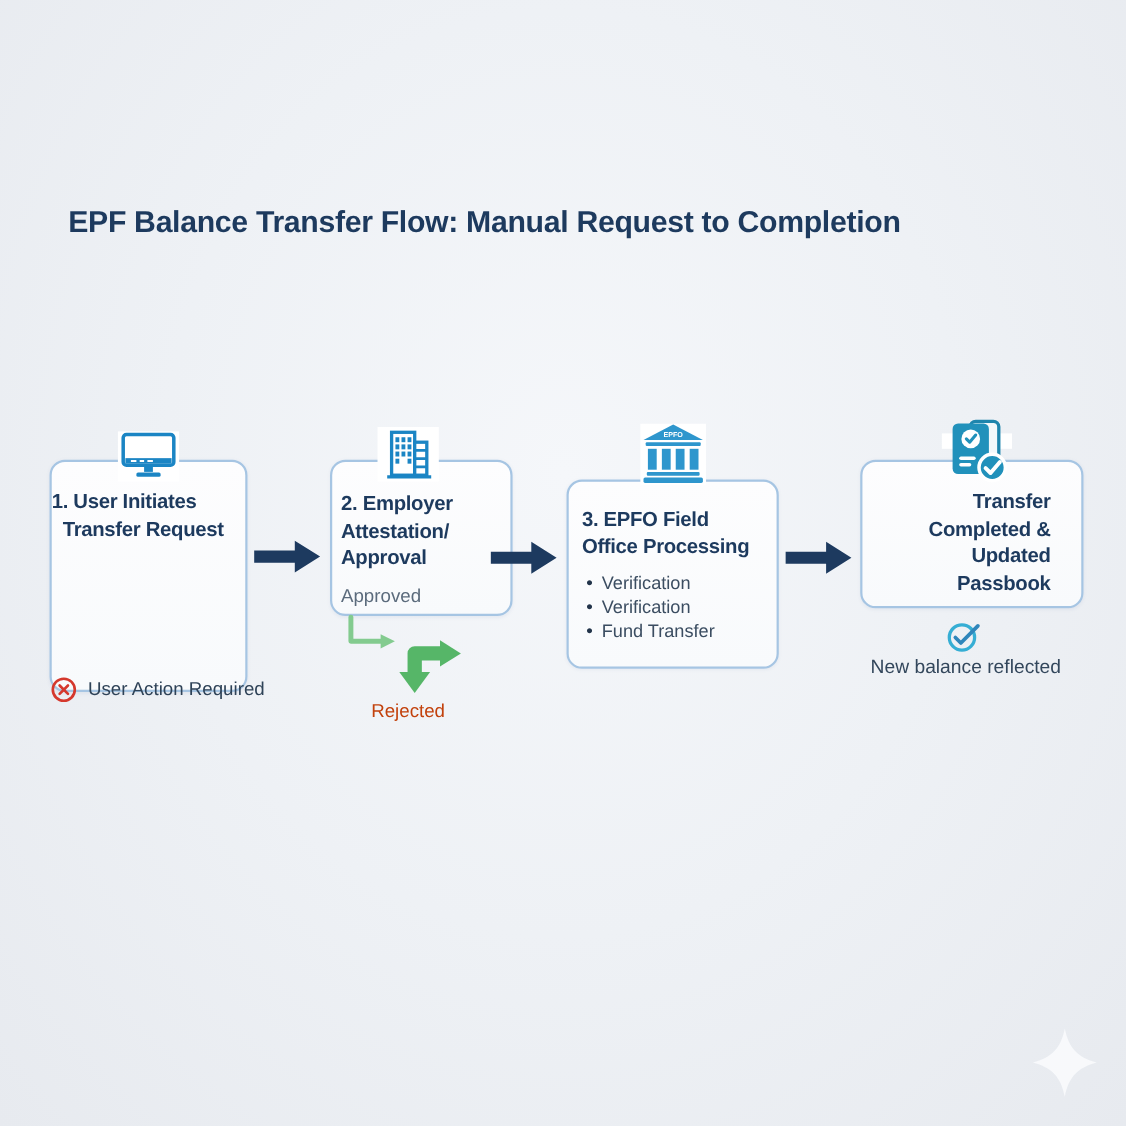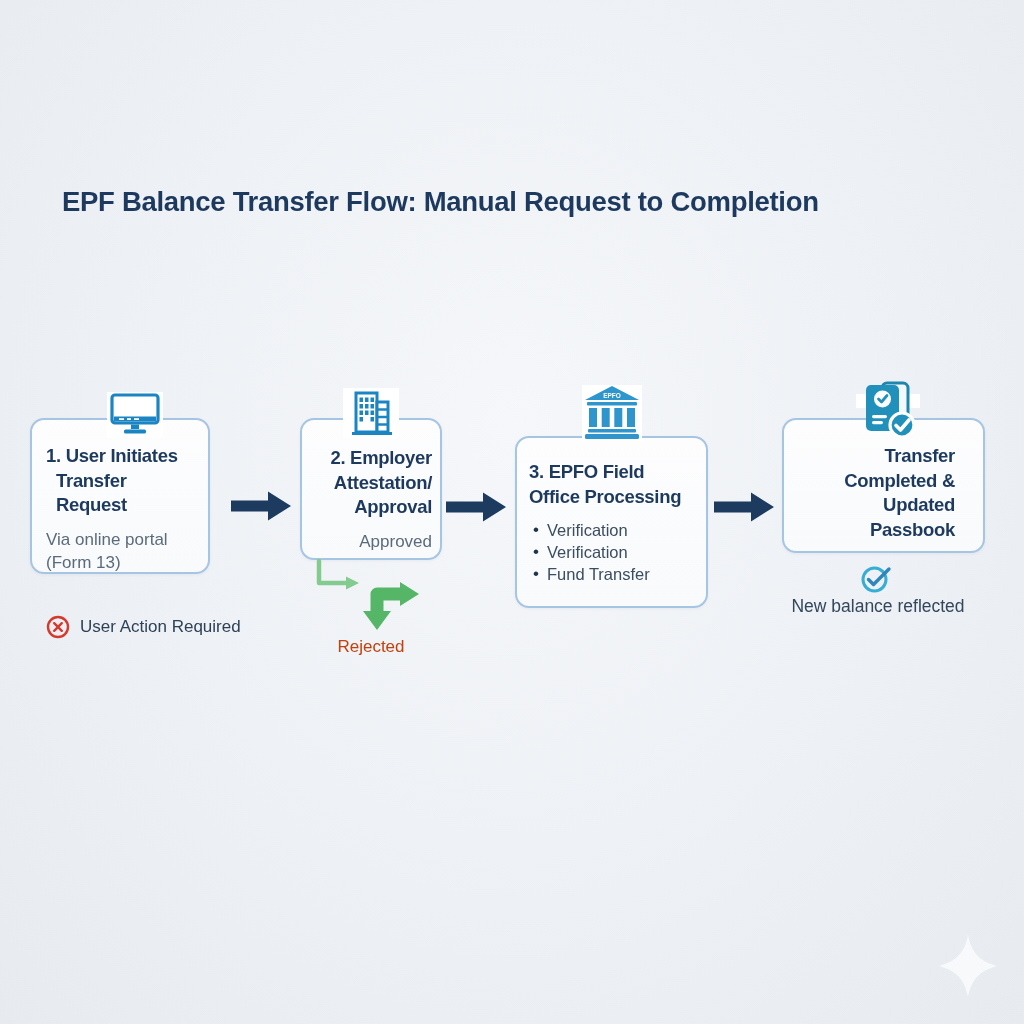--- a/index.html
+++ b/index.html
@@ -16,22 +16,22 @@
     font-size:27.5px;font-weight:700;color:#1d3a5e;
     letter-spacing:-0.3px;white-space:nowrap;
   }
   
   .step-box{
     background:linear-gradient(180deg,#fdfdfe 0%,#f8fafc 100%);
     border:2px solid #a6c5e3;border-radius:14px;
     box-sizing:border-box;
     box-shadow:0 1px 3px rgba(90,120,160,0.08);
   }
-  .box1{left:30px;top:418px;width:180px;height:156px;padding:24px 12px 0 14px;}
-  .box2{left:300px;top:418px;width:142px;height:142px;padding:26px 8px 0 8px;text-align:right;}
+  .box1{left:45px;top:418px;width:180px;height:211px;padding:24px 12px 0 0;}
+  .box2{left:300px;top:418px;width:166px;height:142px;padding:26px 8px 0 8px;text-align:left;}
   .box3{left:515px;top:436px;width:193px;height:172px;padding:22px 10px 0 12px;}
   .box4{left:782px;top:418px;width:203px;height:135px;padding:24px 28px 0 28px;text-align:right;}
   .step-heading{
     font-size:18.5px;font-weight:700;color:#1d3a5e;
     line-height:24.5px;letter-spacing:-0.3px;margin:0;
   }
   .hang{padding-left:10px;text-indent:-10px;}
   .step-sub{
     font-size:17px;color:#5b6b7c;line-height:23px;margin-top:10px;
   }
@@ -64,21 +64,20 @@
     font-size:17.5px;color:#33475c;
   }
 </style>
 </head>
 <body>
 
 <div class="abs diagram-title">EPF Balance Transfer Flow: Manual Request to Completion</div>
 
 <div class="abs step-box box1">
   <div class="step-heading hang">1. User Initiates Transfer Request</div>
-  <div class="step-sub">Via online portal (Form 13)</div>
 </div>
 
 <div class="abs icon-chip" style="left:107px;top:392px;">
   <svg width="56" height="46" viewBox="0 0 56 46">
     <rect x="0" y="0" width="56" height="46" fill="#ffffff"></rect>
     <rect x="5" y="3" width="46" height="28" rx="3" fill="#ffffff" stroke="#1b85c4" stroke-width="3.2"></rect>
     <rect x="7" y="24.5" width="42" height="5" fill="#1b85c4"></rect>
     <rect x="12" y="26.2" width="5" height="1.8" fill="#ffffff"></rect>
     <rect x="20" y="26.2" width="4" height="1.8" fill="#ffffff"></rect>
     <rect x="27" y="26.2" width="5" height="1.8" fill="#ffffff"></rect>

